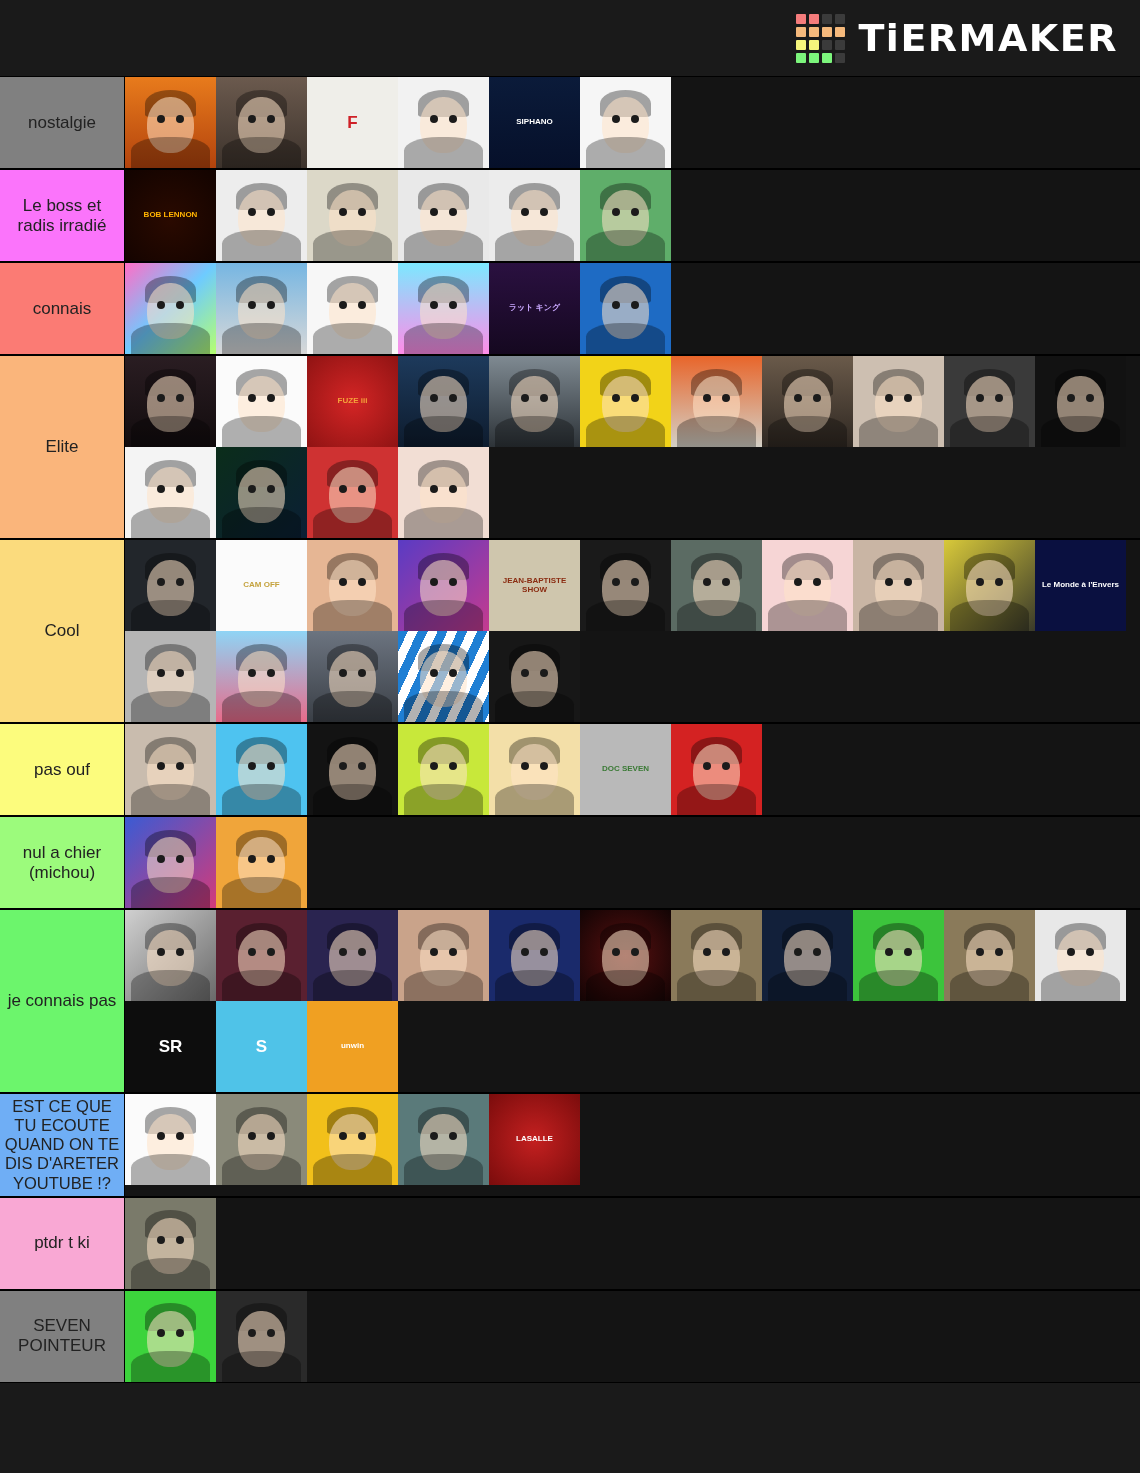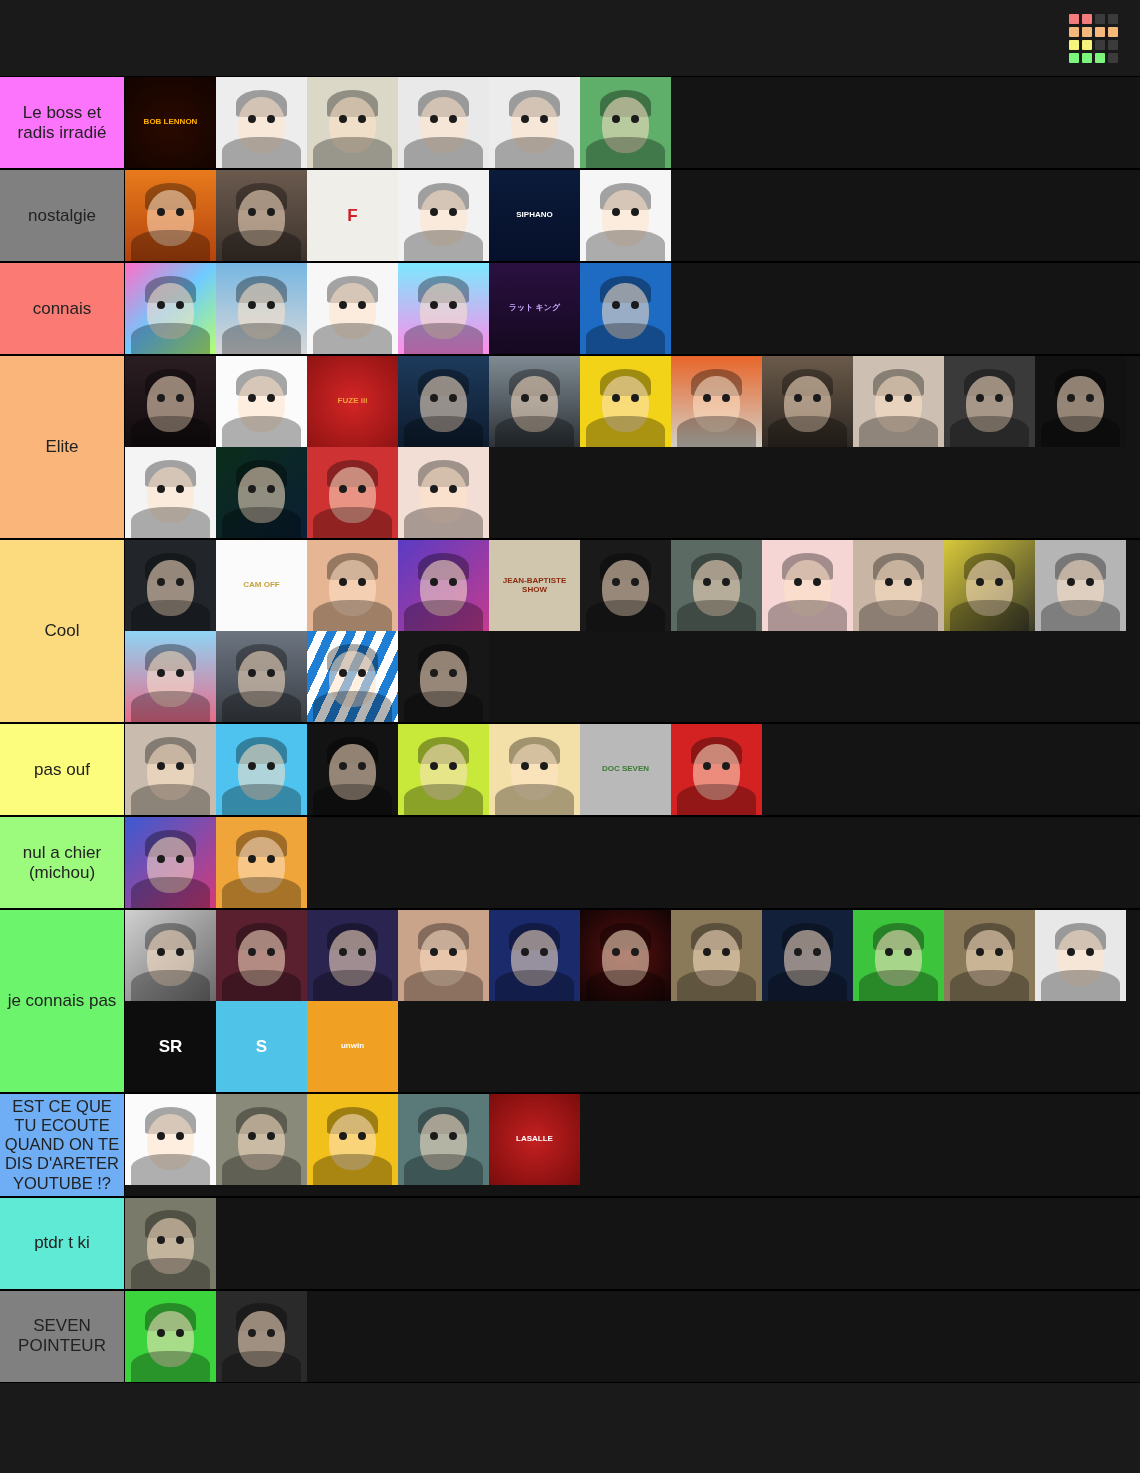--- a/index.html
+++ b/index.html
@@ -167,25 +167,79 @@
           <i style="background: rgb(245, 185, 124);"></i>
           <i style="background: rgb(245, 245, 124);"></i>
           <i style="background: rgb(245, 245, 124);"></i>
           <i style="background: rgb(59, 59, 59);"></i>
           <i style="background: rgb(59, 59, 59);"></i>
           <i style="background: rgb(124, 245, 124);"></i>
           <i style="background: rgb(124, 245, 124);"></i>
           <i style="background: rgb(124, 245, 124);"></i>
           <i style="background: rgb(59, 59, 59);"></i>
         </div>
+      <div class="brand-name">TiERMAKER</div>
     </div>
   </div>
 
   <div id="rows">
       <div class="tier-row">
+        <div class="tier-label" style="background: rgb(128, 128, 128);">
+          <span>nostalgie</span>
+        </div>
+        <div class="tier-items">
+          <div class="tile">
+            <div class="art" style="background: linear-gradient(rgb(232, 123, 28), rgb(179, 67, 13)); color: rgb(255, 255, 255);">
+              <div class="hair" style="background: rgba(0, 0, 0, 0.34);"></div>
+              <div class="face" style="background: rgba(255, 228, 200, 0.55);"></div>
+              <div class="eye l"></div>
+              <div class="eye r"></div>
+              <div class="body" style="background: rgba(0, 0, 0, 0.3);"></div>
+            </div>
+          </div>
+          <div class="tile">
+            <div class="art" style="background: linear-gradient(rgb(107, 90, 78), rgb(61, 51, 44)); color: rgb(255, 255, 255);">
+              <div class="hair" style="background: rgba(0, 0, 0, 0.34);"></div>
+              <div class="face" style="background: rgba(255, 228, 200, 0.55);"></div>
+              <div class="eye l"></div>
+              <div class="eye r"></div>
+              <div class="body" style="background: rgba(0, 0, 0, 0.3);"></div>
+            </div>
+          </div>
+          <div class="tile">
+            <div class="art" style="background: rgb(239, 238, 233); color: rgb(207, 32, 39);">
+              <div class="txt big">F</div>
+            </div>
+          </div>
+          <div class="tile">
+            <div class="art" style="background: rgb(242, 242, 242); color: rgb(17, 17, 17);">
+              <div class="hair" style="background: rgba(0, 0, 0, 0.34);"></div>
+              <div class="face" style="background: rgba(255, 228, 200, 0.55);"></div>
+              <div class="eye l"></div>
+              <div class="eye r"></div>
+              <div class="body" style="background: rgba(0, 0, 0, 0.3);"></div>
+            </div>
+          </div>
+          <div class="tile">
+            <div class="art" style="background: linear-gradient(rgb(11, 27, 58), rgb(6, 16, 42)); color: rgb(255, 255, 255);">
+              <div class="txt tiny">SIPHANO</div>
+            </div>
+          </div>
+          <div class="tile">
+            <div class="art" style="background: rgb(246, 246, 246); color: rgb(17, 17, 17);">
+              <div class="hair" style="background: rgba(0, 0, 0, 0.34);"></div>
+              <div class="face" style="background: rgba(255, 228, 200, 0.55);"></div>
+              <div class="eye l"></div>
+              <div class="eye r"></div>
+              <div class="body" style="background: rgba(0, 0, 0, 0.3);"></div>
+            </div>
+          </div>
+        </div>
+      </div>
+      <div class="tier-row">
         <div class="tier-label" style="background: rgb(251, 116, 251);">
           <span>Le boss et radis irradié</span>
         </div>
         <div class="tier-items">
           <div class="tile">
             <div class="art" style="background: radial-gradient(circle at 50% 55%, rgb(42, 10, 0), rgb(18, 3, 0)); color: rgb(255, 179, 0);">
               <div class="txt tiny">BOB LENNON</div>
             </div>
           </div>
           <div class="tile">
@@ -229,73 +283,20 @@
               <div class="hair" style="background: rgba(0, 0, 0, 0.34);"></div>
               <div class="face" style="background: rgba(255, 228, 200, 0.55);"></div>
               <div class="eye l"></div>
               <div class="eye r"></div>
               <div class="body" style="background: rgba(0, 0, 0, 0.3);"></div>
             </div>
           </div>
         </div>
       </div>
       <div class="tier-row">
-        <div class="tier-label" style="background: rgb(128, 128, 128);">
-          <span>nostalgie</span>
-        </div>
-        <div class="tier-items">
-          <div class="tile">
-            <div class="art" style="background: linear-gradient(rgb(232, 123, 28), rgb(179, 67, 13)); color: rgb(255, 255, 255);">
-              <div class="hair" style="background: rgba(0, 0, 0, 0.34);"></div>
-              <div class="face" style="background: rgba(255, 228, 200, 0.55);"></div>
-              <div class="eye l"></div>
-              <div class="eye r"></div>
-              <div class="body" style="background: rgba(0, 0, 0, 0.3);"></div>
-            </div>
-          </div>
-          <div class="tile">
-            <div class="art" style="background: linear-gradient(rgb(107, 90, 78), rgb(61, 51, 44)); color: rgb(255, 255, 255);">
-              <div class="hair" style="background: rgba(0, 0, 0, 0.34);"></div>
-              <div class="face" style="background: rgba(255, 228, 200, 0.55);"></div>
-              <div class="eye l"></div>
-              <div class="eye r"></div>
-              <div class="body" style="background: rgba(0, 0, 0, 0.3);"></div>
-            </div>
-          </div>
-          <div class="tile">
-            <div class="art" style="background: rgb(239, 238, 233); color: rgb(207, 32, 39);">
-              <div class="txt big">F</div>
-            </div>
-          </div>
-          <div class="tile">
-            <div class="art" style="background: rgb(242, 242, 242); color: rgb(17, 17, 17);">
-              <div class="hair" style="background: rgba(0, 0, 0, 0.34);"></div>
-              <div class="face" style="background: rgba(255, 228, 200, 0.55);"></div>
-              <div class="eye l"></div>
-              <div class="eye r"></div>
-              <div class="body" style="background: rgba(0, 0, 0, 0.3);"></div>
-            </div>
-          </div>
-          <div class="tile">
-            <div class="art" style="background: linear-gradient(rgb(11, 27, 58), rgb(6, 16, 42)); color: rgb(255, 255, 255);">
-              <div class="txt tiny">SIPHANO</div>
-            </div>
-          </div>
-          <div class="tile">
-            <div class="art" style="background: rgb(246, 246, 246); color: rgb(17, 17, 17);">
-              <div class="hair" style="background: rgba(0, 0, 0, 0.34);"></div>
-              <div class="face" style="background: rgba(255, 228, 200, 0.55);"></div>
-              <div class="eye l"></div>
-              <div class="eye r"></div>
-              <div class="body" style="background: rgba(0, 0, 0, 0.3);"></div>
-            </div>
-          </div>
-        </div>
-      </div>
-      <div class="tier-row">
         <div class="tier-label" style="background: rgb(251, 123, 116);">
           <span>connais</span>
         </div>
         <div class="tier-items">
           <div class="tile">
             <div class="art" style="background: linear-gradient(135deg, rgb(255, 110, 199), rgb(110, 203, 255), rgb(182, 255, 110)); color: rgb(34, 34, 34);">
               <div class="hair" style="background: rgba(0, 0, 0, 0.34);"></div>
               <div class="face" style="background: rgba(255, 228, 200, 0.55);"></div>
               <div class="eye l"></div>
               <div class="eye r"></div>
@@ -564,20 +565,25 @@
           <div class="tile">
             <div class="art" style="background: linear-gradient(135deg, rgb(216, 201, 58), rgb(58, 58, 42)); color: rgb(255, 255, 255);">
               <div class="hair" style="background: rgba(0, 0, 0, 0.34);"></div>
               <div class="face" style="background: rgba(255, 228, 200, 0.55);"></div>
               <div class="eye l"></div>
               <div class="eye r"></div>
               <div class="body" style="background: rgba(0, 0, 0, 0.3);"></div>
             </div>
           </div>
           <div class="tile">
+            <div class="art" style="background: rgb(10, 16, 64); color: rgb(255, 255, 255);">
+              <div class="txt tiny">Le Monde à l'Envers</div>
+            </div>
+          </div>
+          <div class="tile">
             <div class="art" style="background: rgb(181, 181, 181); color: rgb(42, 59, 74);">
               <div class="hair" style="background: rgba(0, 0, 0, 0.34);"></div>
               <div class="face" style="background: rgba(255, 228, 200, 0.55);"></div>
               <div class="eye l"></div>
               <div class="eye r"></div>
               <div class="body" style="background: rgba(0, 0, 0, 0.3);"></div>
             </div>
           </div>
           <div class="tile">
             <div class="art" style="background: linear-gradient(rgb(143, 212, 245), rgb(232, 107, 138)); color: rgb(255, 255, 255);">
@@ -871,21 +877,21 @@
             </div>
           </div>
           <div class="tile">
             <div class="art" style="background: radial-gradient(circle, rgb(196, 32, 32), rgb(122, 12, 12)); color: rgb(255, 255, 255);">
               <div class="txt tiny">LASALLE</div>
             </div>
           </div>
         </div>
       </div>
       <div class="tier-row">
-        <div class="tier-label" style="background: #5eead4;">
+        <div class="tier-label" style="background: #f9a8d4;">
           <span>ptdr t ki</span>
         </div>
         <div class="tier-items">
           <div class="tile">
             <div class="art" style="background: rgb(122, 122, 106); color: rgb(17, 17, 17);">
               <div class="hair" style="background: rgba(0, 0, 0, 0.34);"></div>
               <div class="face" style="background: rgba(255, 228, 200, 0.55);"></div>
               <div class="eye l"></div>
               <div class="eye r"></div>
               <div class="body" style="background: rgba(0, 0, 0, 0.3);"></div>

